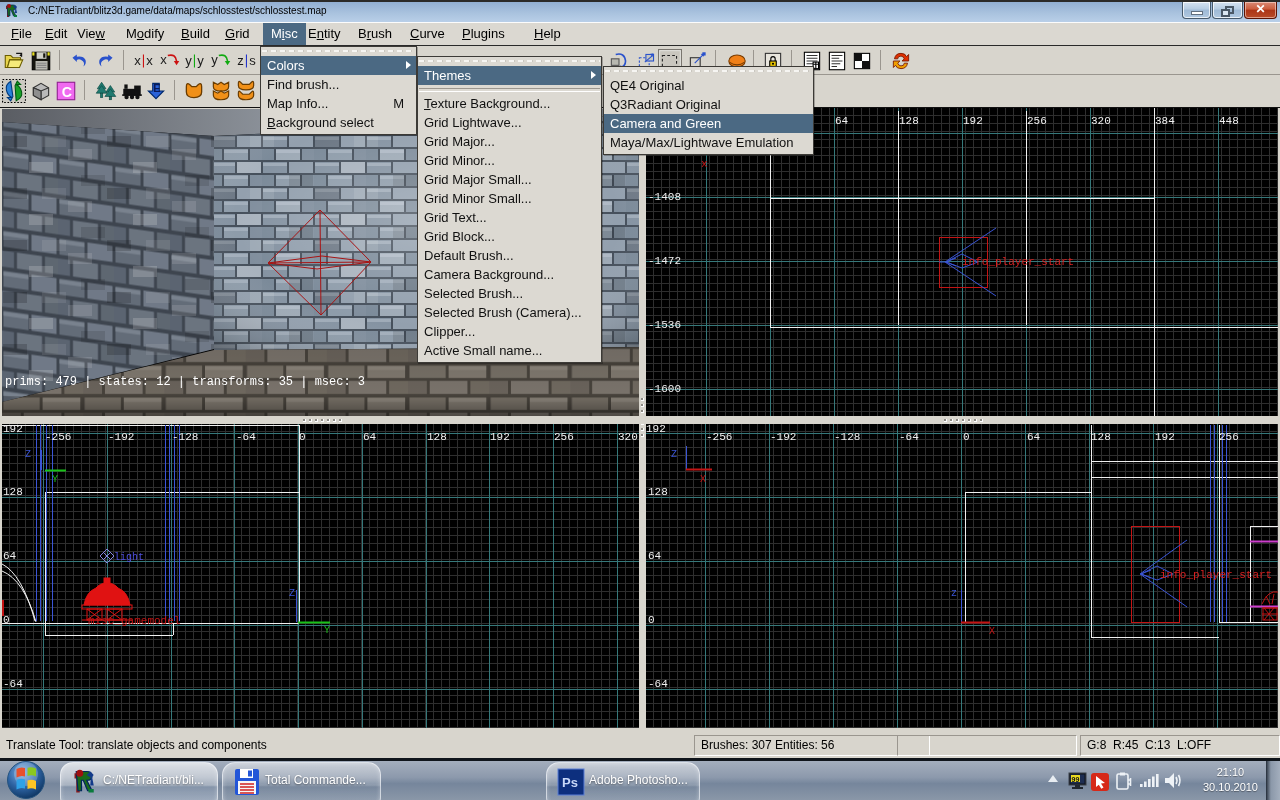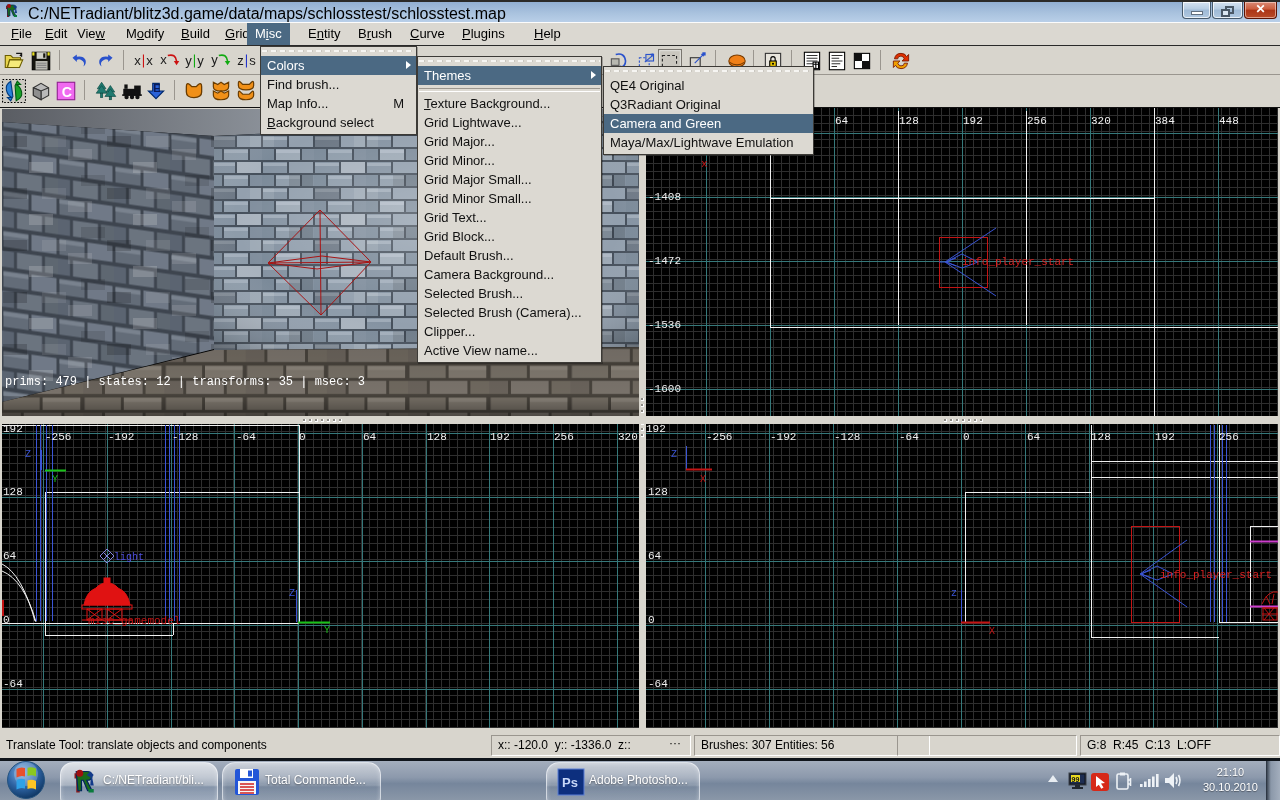--- a/index.html
+++ b/index.html
@@ -1,21 +1,21 @@
 <!DOCTYPE html>
 <html><head><meta charset="utf-8">
 <style>
 *{margin:0;padding:0;box-sizing:border-box}
 html,body{width:1280px;height:800px;overflow:hidden;background:#000;font-family:"Liberation Sans",sans-serif}
 #scr{position:relative;width:1280px;height:800px;background:#d8d5cd}
 .abs{position:absolute}
 
 #topedge{left:0;top:0;width:1280px;height:2px;background:#2b2a28}
 #title{left:0;top:2px;width:1280px;height:20px;background:linear-gradient(#92afd2,#a9c2de 55%,#b9cfe8);}
-#title .txt{position:absolute;left:28px;top:3px;font-size:16px;color:#000}
+#title .txt{position:absolute;left:28px;top:3px;font-size:10px;color:#000}
 #whiteline{left:0;top:22px;width:1280px;height:1px;background:#fcfcfc}
 .wbtn{position:absolute;top:0;height:17px;border:1px solid #46596b;border-top:none;border-radius:0 0 4px 4px;background:linear-gradient(#d5e3f2,#b6cce2 45%,#9fbad6 50%,#b0c8e0);box-shadow:inset 0 0 0 1px rgba(255,255,255,.75)}
 .wbtn b{position:absolute;display:block}
 .wbtn.cls{border-color:#5c1203;background:linear-gradient(#d98a76,#cb5c3c 45%,#ac3416 50%,#b84a28);box-shadow:inset 0 0 0 1px rgba(255,230,220,.55)}
 
 #menubar{left:0;top:23px;width:1280px;height:22px;background:#dbd8d1;font-size:13px;color:#000}
 #menubar .mi{position:absolute;top:0;height:22px;line-height:21px;padding:0 8px}
 #menubar .sel{background:#4b6983;color:#fff}
 u{text-decoration:underline;text-underline-offset:1px}
 #mbline{left:0;top:45px;width:1280px;height:1px;background:#2a2a2a}
@@ -84,21 +84,21 @@
       </div>
 </div>
 <div class="abs" id="whiteline"></div>
 <div class="abs" id="menubar">
 <span class="mi" style="left:3px"><u>F</u>ile</span>
 <span class="mi" style="left:37px"><u>E</u>dit</span>
 <span class="mi" style="left:69px">Vie<u>w</u></span>
 <span class="mi" style="left:118px">M<u>o</u>dify</span>
 <span class="mi" style="left:173px"><u>B</u>uild</span>
 <span class="mi" style="left:217px"><u>G</u>rid</span>
-<span class="mi sel" style="left:247px">M<u>i</u>sc</span>
+<span class="mi sel" style="left:263px">M<u>i</u>sc</span>
 <span class="mi" style="left:300px">E<u>n</u>tity</span>
 <span class="mi" style="left:350px">B<u>r</u>ush</span>
 <span class="mi" style="left:402px"><u>C</u>urve</span>
 <span class="mi" style="left:454px"><u>P</u>lugins</span>
 <span class="mi" style="left:526px"><u>H</u>elp</span>
 </div>
 <div class="abs" id="mbline"></div>
 <div class="abs" id="toolbar">
       <div id="tb1">
         <svg class="ic" style="left:2px;top:3px" width="22" height="22" viewBox="0 0 22 22">
@@ -471,21 +471,20 @@
           <i></i>
           <i></i>
           <i></i>
           <i></i>
           <i></i>
         </div>
       </div>
 </div>
 <div class="abs" id="status">
 <span style="position:absolute;left:6px;top:9px">Translate Tool: translate objects and components</span>
-<span class="seg" style="left:491px;width:200px">x:: -120.0&nbsp;&nbsp;y:: -1336.0&nbsp;&nbsp;z::<span style="position:absolute;right:9px;top:-2px">···</span></span>
 <span class="seg" style="left:694px;width:236px">Brushes: 307 Entities: 56</span>
 <span class="seg" style="left:897px;width:180px"></span>
 <span class="seg" style="left:1080px;width:200px">G:8&nbsp;&nbsp;R:45&nbsp;&nbsp;C:13&nbsp;&nbsp;L:OFF</span>
 </div>
 <div class="menu" style="left:260px;top:46px;width:157px;height:89px">
 <div class="tear"></div>
 <div class="row hl">Colors<span class="arr"></span></div>
 <div class="row">Find brush...</div>
 <div class="row">Map Info...<span style="position:absolute;right:12px;top:0">M</span></div>
 <div class="row"><u>B</u>ackground select</div>
@@ -500,21 +499,21 @@
 <div class="row">Grid Minor...</div>
 <div class="row">Grid Major Small...</div>
 <div class="row">Grid Minor Small...</div>
 <div class="row">Grid Text...</div>
 <div class="row">Grid Block...</div>
 <div class="row">Default Brush...</div>
 <div class="row">Camera Background...</div>
 <div class="row">Selected Brush...</div>
 <div class="row">Selected Brush (Camera)...</div>
 <div class="row">Clipper...</div>
-<div class="row">Active View name...</div>
+<div class="row">Active Small name...</div>
 </div>
 <div class="menu" style="left:603px;top:66px;width:211px;height:89px">
 <div class="tear"></div>
 <div class="row">QE4 Original</div>
 <div class="row">Q3Radiant Original</div>
 <div class="row hl">Camera and Green</div>
 <div class="row">Maya/Max/Lightwave Emulation</div>
 </div>
 <div class="abs" id="tbardark"></div>
 <div class="abs" id="taskbar">

